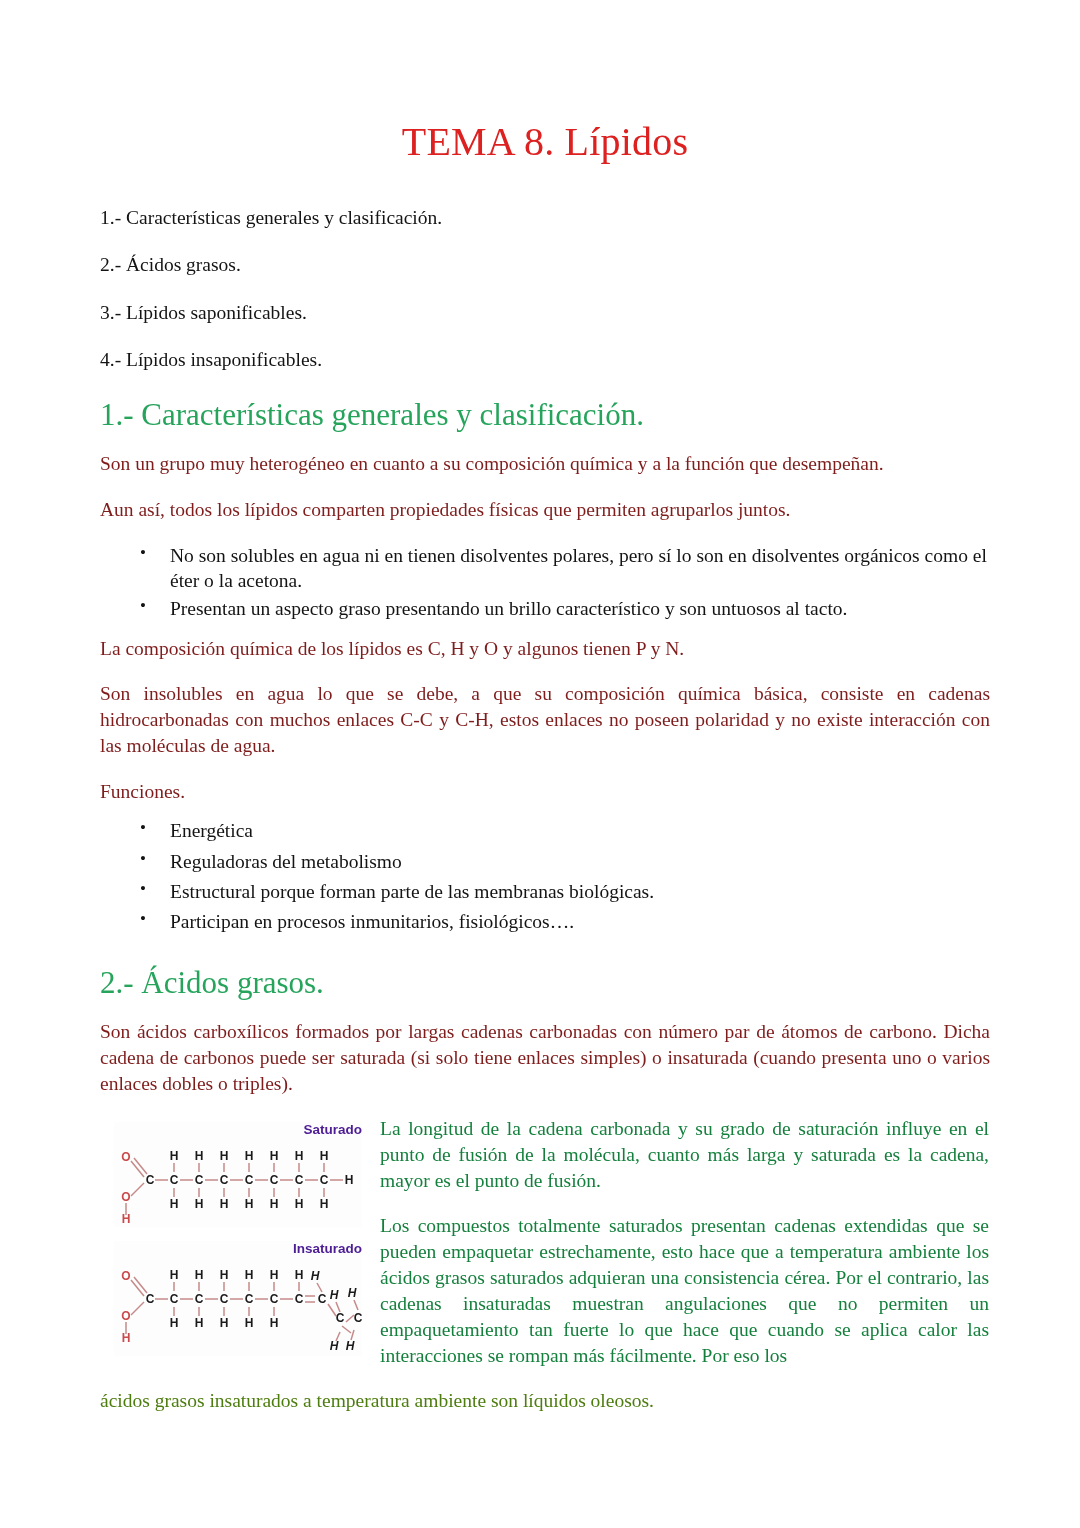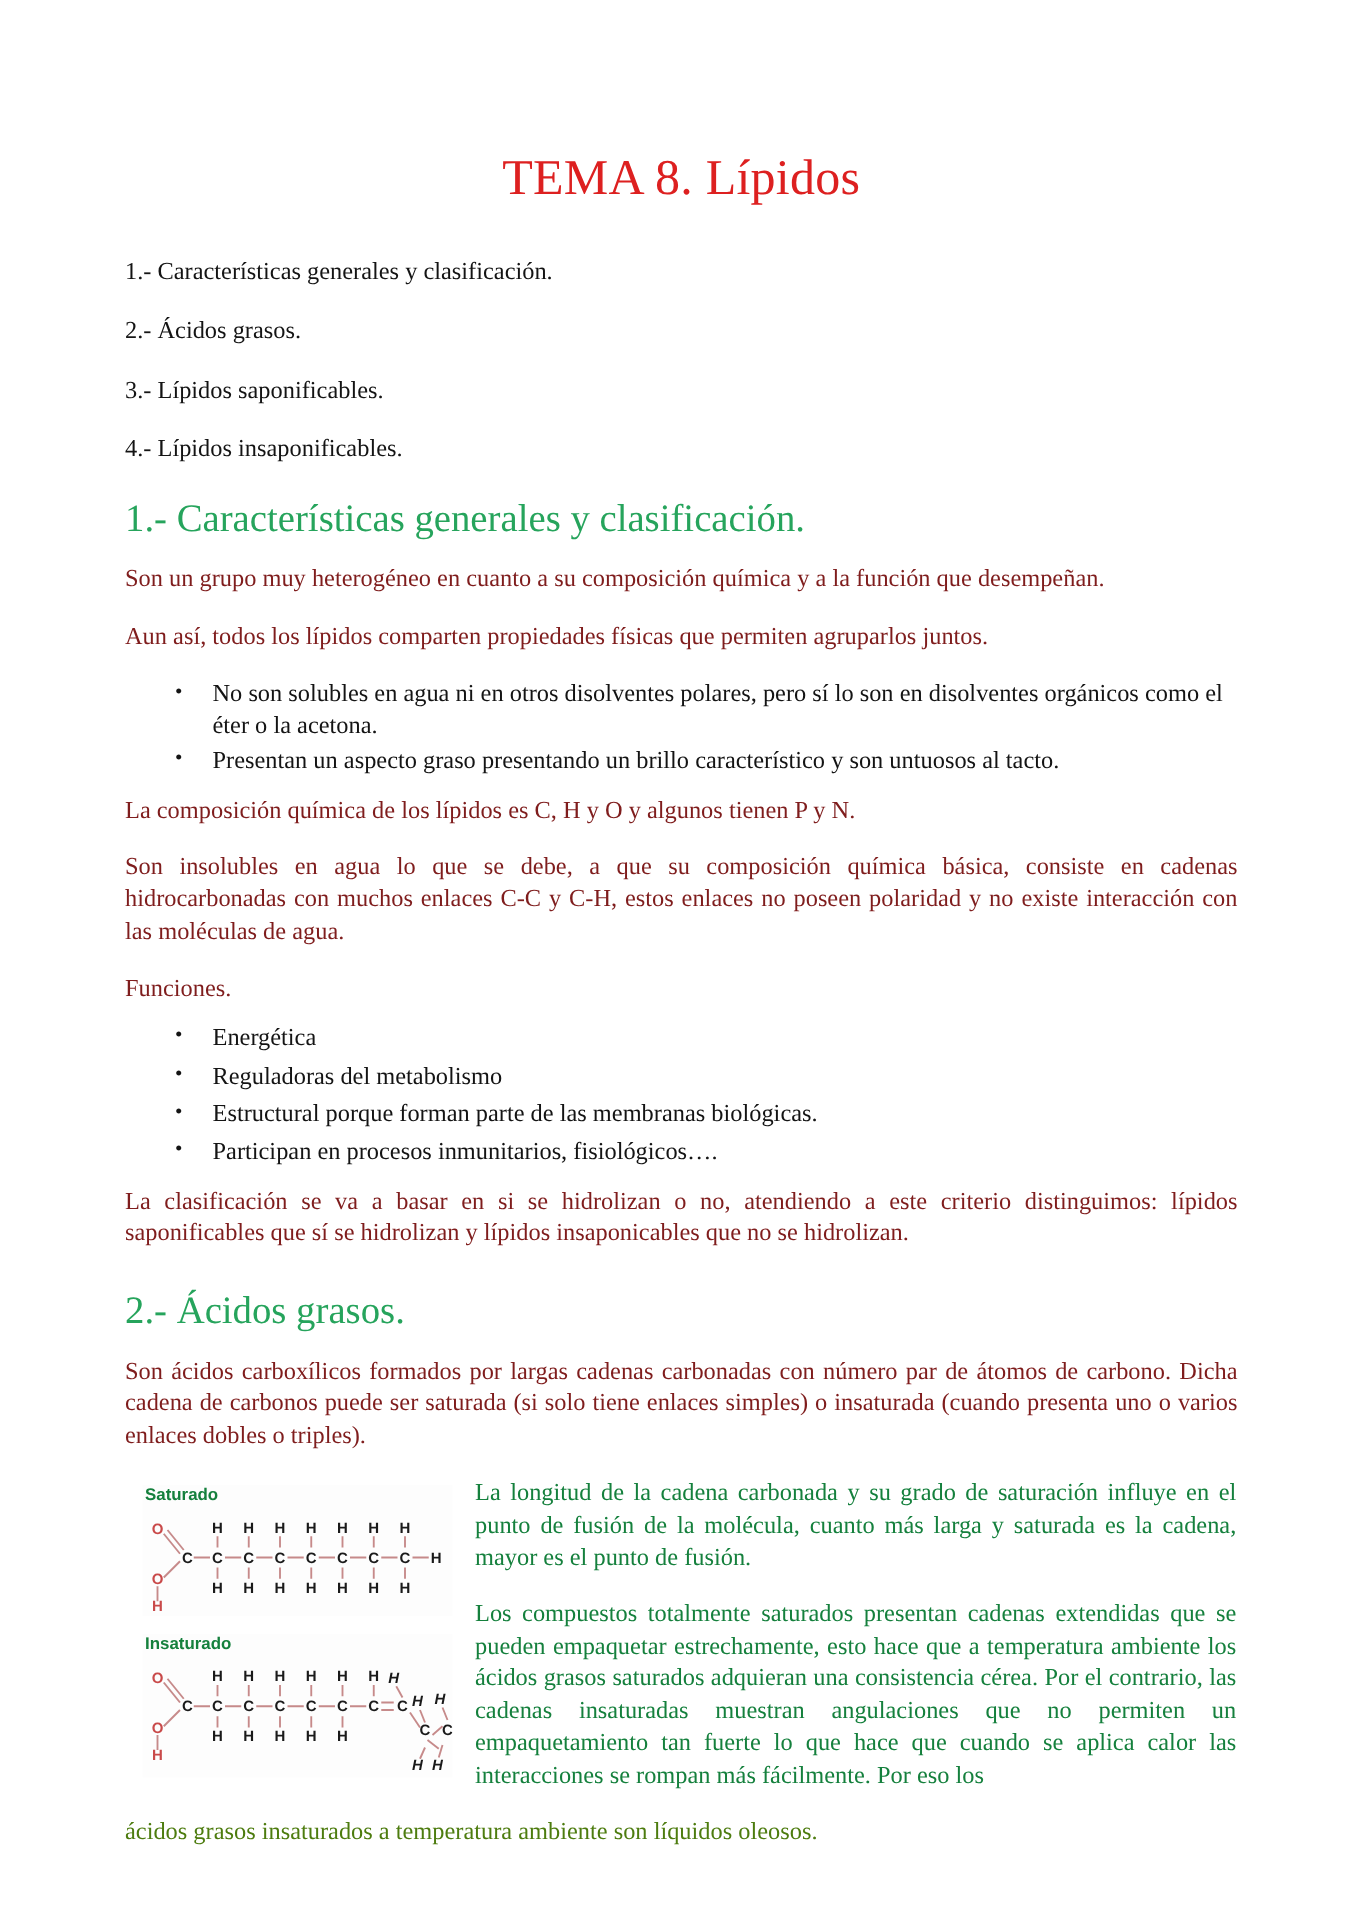--- a/index.html
+++ b/index.html
@@ -104,22 +104,23 @@
     background: #ffffff;
   }
   .fig {
     background: #fdfdfd;
     margin-bottom: 14px;
   }
   .fig-caption {
     font-family: "Liberation Sans", "DejaVu Sans", sans-serif;
     font-weight: 700;
     font-size: 13.5px;
-    color: #15803d;
+    color: #4c1d95;
     margin: 0 0 4px 2px;
+    text-align: right;
   }
   .fig svg { display: block; }
 
   .flow-text p {
     font-size: 19.5px;
     line-height: 1.33;
     margin: 0 1px 19px 0;
     text-align: justify;
     text-justify: inter-word;
     color: #15803d;
@@ -145,36 +146,35 @@
     <p class="toc-line">3.- Lípidos saponificables.</p>
     <p class="toc-line">4.- Lípidos insaponificables.</p>
   </div>
 
   <h2 class="sec-heading">1.- Características generales y clasificación.</h2>
 
   <p class="para">Son un grupo muy heterogéneo en cuanto a su composición química y a la función que desempeñan.</p>
   <p class="para">Aun así, todos los lípidos comparten propiedades físicas que permiten agruparlos juntos.</p>
 
   <ul class="bullets">
-    <li>No son solubles en agua ni en otros disolventes polares, pero sí lo son en disolventes orgánicos como el éter o la acetona.</li>
+    <li>No son solubles en agua ni en tienen disolventes polares, pero sí lo son en disolventes orgánicos como el éter o la acetona.</li>
     <li>Presentan un aspecto graso presentando un brillo característico y son untuosos al tacto.</li>
   </ul>
 
   <p class="para">La composición química de los lípidos es C, H y O y algunos tienen P y N.</p>
   <p class="para justified">Son insolubles en agua lo que se debe, a que su composición química básica, consiste en cadenas hidrocarbonadas con muchos enlaces C-C y C-H, estos enlaces no poseen polaridad y no existe interacción con las moléculas de agua.</p>
   <p class="para tight">Funciones.</p>
 
   <ul class="bullets loose">
     <li>Energética</li>
     <li>Reguladoras del metabolismo</li>
     <li>Estructural porque forman parte de las membranas biológicas.</li>
     <li>Participan en procesos inmunitarios, fisiológicos….</li>
   </ul>
 
-  <p class="para justified">La clasificación se va a basar en si se hidrolizan o no, atendiendo a este criterio distinguimos: lípidos saponificables que sí se hidrolizan y lípidos insaponicables que  no se hidrolizan.</p>
 
   <h2 class="sec-heading second">2.- Ácidos grasos.</h2>
 
   <p class="para justified">Son ácidos carboxílicos formados por largas cadenas carbonadas con número par de átomos de carbono. Dicha cadena de carbonos puede ser saturada (si solo tiene enlaces simples) o insaturada (cuando presenta uno o varios enlaces dobles o triples).</p>
 
   <div class="figure-block">
 
     <div class="figures">
 
       <div class="fig">

